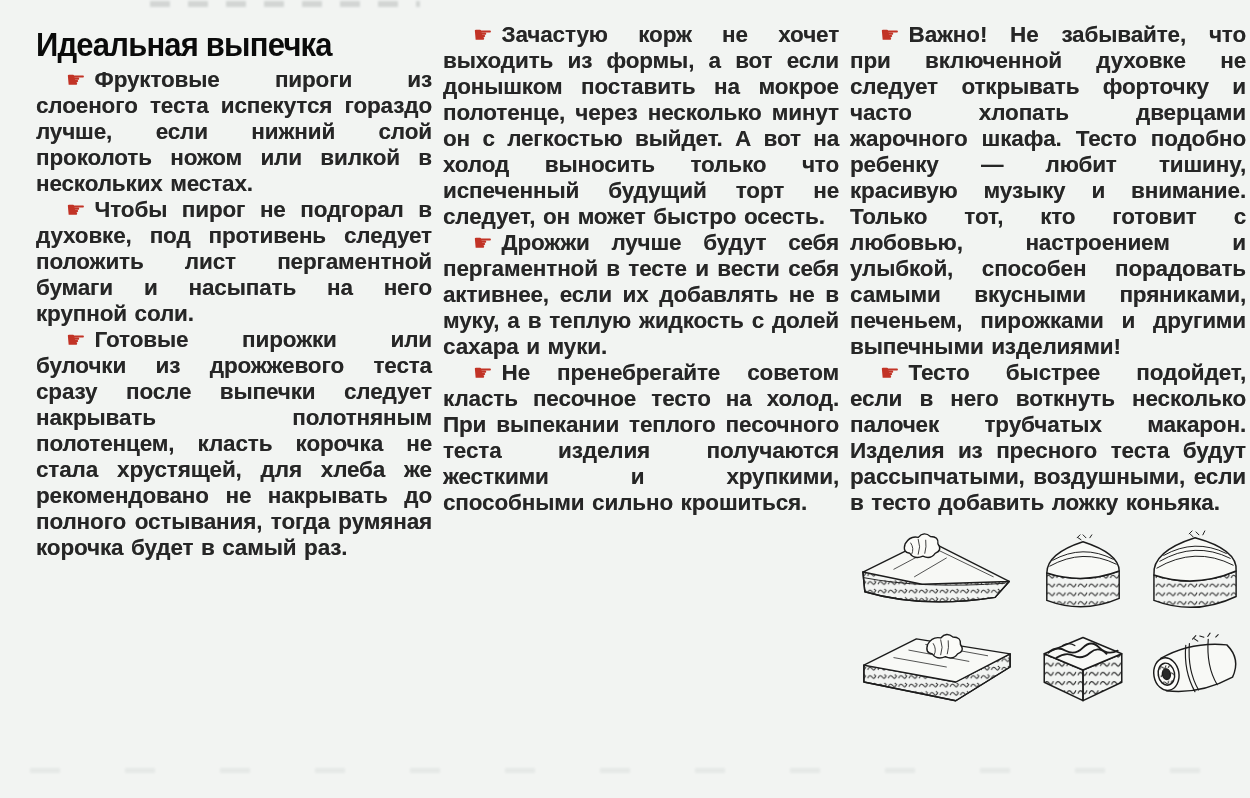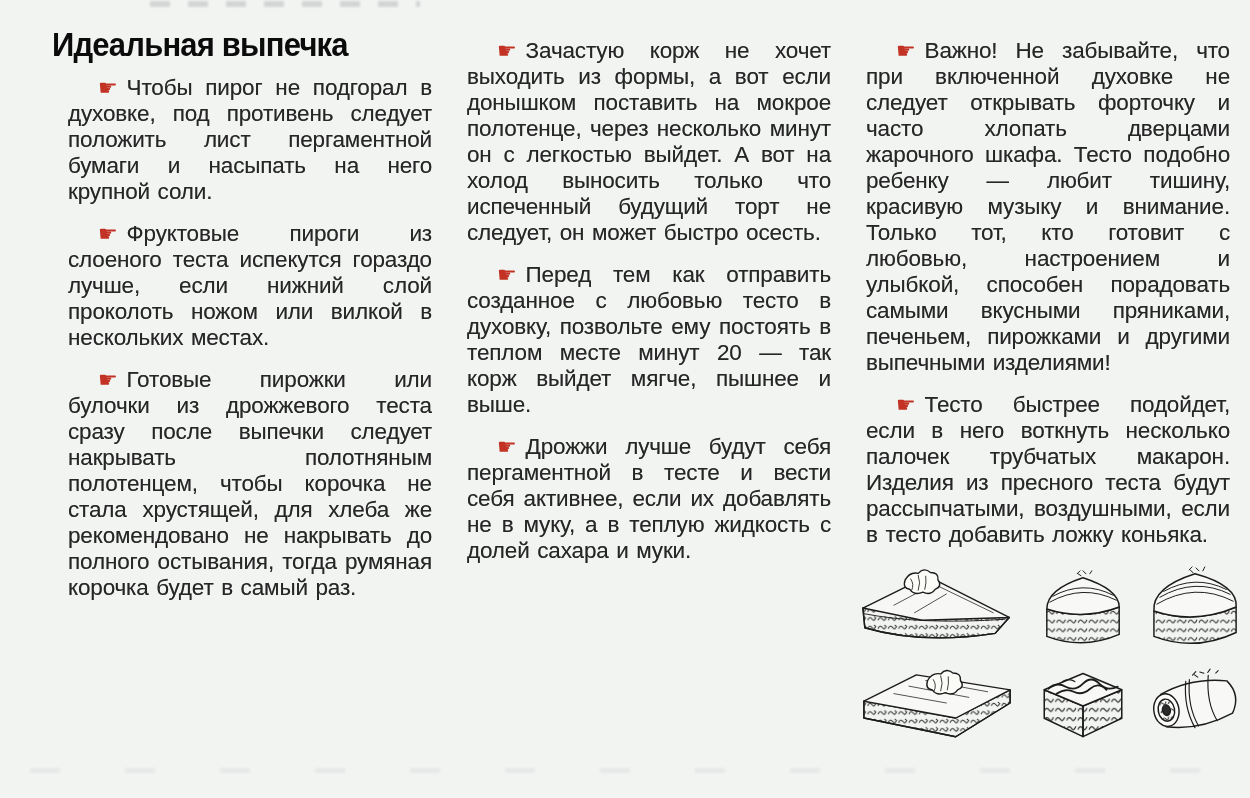--- a/index.html
+++ b/index.html
@@ -3,34 +3,35 @@
 <meta charset="utf-8">
 <style>
   html,body{margin:0;padding:0;}
   body{
     width:1250px;height:798px;overflow:hidden;
     background:#f2f4f2;color:#232323;
     font-family:"Liberation Sans","DejaVu Sans",sans-serif;
     -webkit-font-smoothing:antialiased;
   }
   .page{position:relative;box-sizing:border-box;width:1008px;height:798px;
-    display:flex;gap:3px;padding:22px 16px 0 52px;}
+    display:flex;gap:11px;padding:22px 16px 0 36px;}
   .col{width:396px;flex:0 0 396px;}
   .title{
     margin:4px 0 8px;font-size:31px;line-height:33px;font-weight:bold;
     color:#0b0b0b;letter-spacing:-0.8px;
     transform:scaleY(1.1);transform-origin:left top;
     font-family:"Liberation Sans","DejaVu Sans",sans-serif;
   }
   .col p{
-    margin:16px;font-size:22.5px;line-height:26px;
+    margin:0;font-size:22.5px;line-height:26px;
     text-align:justify;text-indent:30px;
     letter-spacing:-0.15px;word-spacing:1.5px;
     hyphens:auto;color:#262626;
     text-shadow:0 0 .5px rgba(40,40,40,.45);
+    font-weight:bold;
   }
   .bullet{color:#c23326;padding-right:9px;font-size:22px;text-shadow:none;}
   .illos{
     margin-top:12px;
     display:grid;
     grid-template-columns:174px 102px 108px;
     grid-auto-rows:90px;
     column-gap:8px;row-gap:4px;
     align-items:center;justify-items:center;
   }
@@ -48,29 +49,29 @@
 </style>
 </head>
 <body>
 
 <div class="page">
 
   <div class="artifact-top"></div>
 
   <div class="col">
     <h1 class="title">Идеальная выпечка</h1>
+    <p><span class="bullet">☛</span><span>Фруктовые пироги из слоеного теста испекутся гораздо лучше, если нижний слой проколоть ножом или вилкой в нескольких местах.</span></p>
     <p><span class="bullet">☛</span><span>Чтобы пирог не подгорал в духовке, под противень следует положить лист пергаментной бумаги и насыпать на него крупной соли.</span></p>
-    <p><span class="bullet">☛</span><span>Фруктовые пироги из слоеного теста испекутся гораздо лучше, если нижний слой проколоть ножом или вилкой в нескольких местах.</span></p>
-    <p><span class="bullet">☛</span><span>Готовые пирожки или булочки из дрожжевого теста сразу после выпечки следует накрывать полотняным полотенцем, чтобы корочка не стала хрустящей, для хлеба же рекомендовано не накрывать до полного остывания, тогда румяная корочка будет в самый раз.</span></p>
+    <p><span class="bullet">☛</span><span>Готовые пирожки или булочки из дрожжевого теста сразу после выпечки следует накрывать полотняным полотенцем, класть корочка не стала хрустящей, для хлеба же рекомендовано не накрывать до полного остывания, тогда румяная корочка будет в самый раз.</span></p>
   </div>
 
   <div class="col">
     <p><span class="bullet">☛</span><span>Зачастую корж не хочет выходить из формы, а вот если донышком поставить на мокрое полотенце, через несколько минут он с легкостью выйдет. А вот на холод выносить только что испеченный будущий торт не следует, он может быстро осесть.</span></p>
-    <p><span class="bullet">☛</span><span>Перед тем как отправить созданное с любовью тесто в духовку, позвольте ему постоять в теплом месте минут 20 — так корж выйдет мягче, пышнее и выше.</span></p>
     <p><span class="bullet">☛</span><span>Дрожжи лучше будут себя пергаментной в тесте и вести себя активнее, если их добавлять не в муку, а в теплую жидкость с долей сахара и муки.</span></p>
+    <p><span class="bullet">☛</span><span>Не пренебрегайте советом класть песочное тесто на холод. При выпекании теплого песочного теста изделия получаются жесткими и хрупкими, способными сильно крошиться.</span></p>
   </div>
 
   <div class="col">
     <p><span class="bullet">☛</span><span>Важно! Не забывайте, что при включенной духовке не следует открывать форточку и часто хлопать дверцами жарочного шкафа. Тесто подобно ребенку — любит тишину, красивую музыку и внимание. Только тот, кто готовит с любовью, настроением и улыбкой, способен порадовать самыми вкусными пряниками, печеньем, пирожками и другими выпечными изделиями!</span></p>
     <p><span class="bullet">☛</span><span>Тесто быстрее подойдет, если в него воткнуть несколько палочек трубчатых макарон. Изделия из пресного теста будут рассыпчатыми, воздушными, если в тесто добавить ложку коньяка.</span></p>
 
     <div class="illos">
 
       <svg viewBox="0 0 172 96" xmlns="http://www.w3.org/2000/svg">
         <defs>

